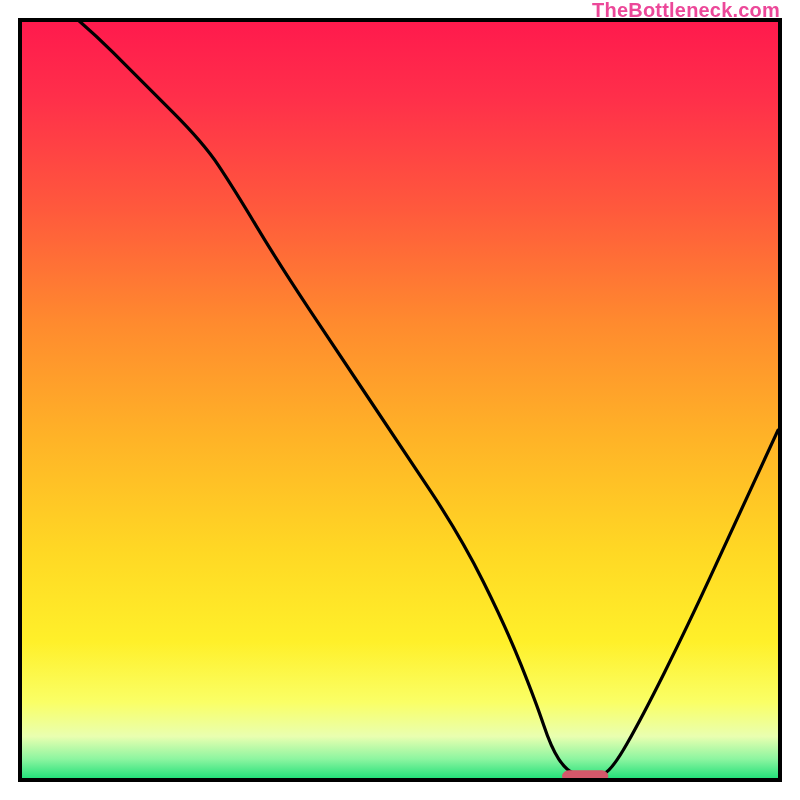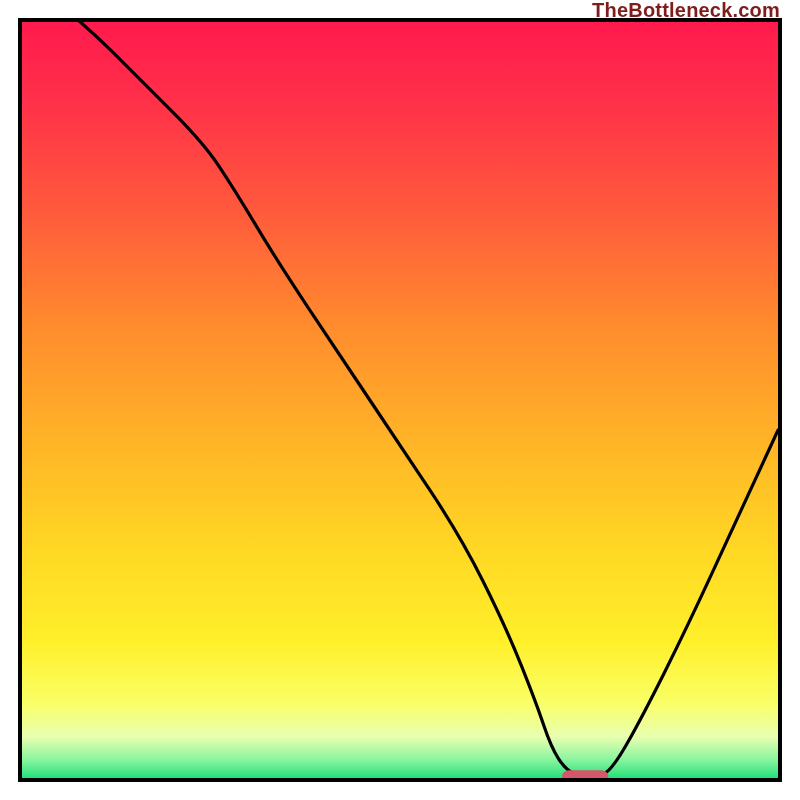--- a/index.html
+++ b/index.html
@@ -19,21 +19,21 @@
     box-sizing: border-box;
     border: 4px solid #000;
     overflow: hidden;
   }
   .watermark {
     position: absolute;
     top: -1px;
     right: 20px;
     font-size: 20px;
     font-weight: 600;
-    color: #7f1d1d;
+    color: #ec4899;
     z-index: 5;
     letter-spacing: 0.2px;
   }
   svg {
     display: block;
   }
 </style>
 </head>
 <body>
 

